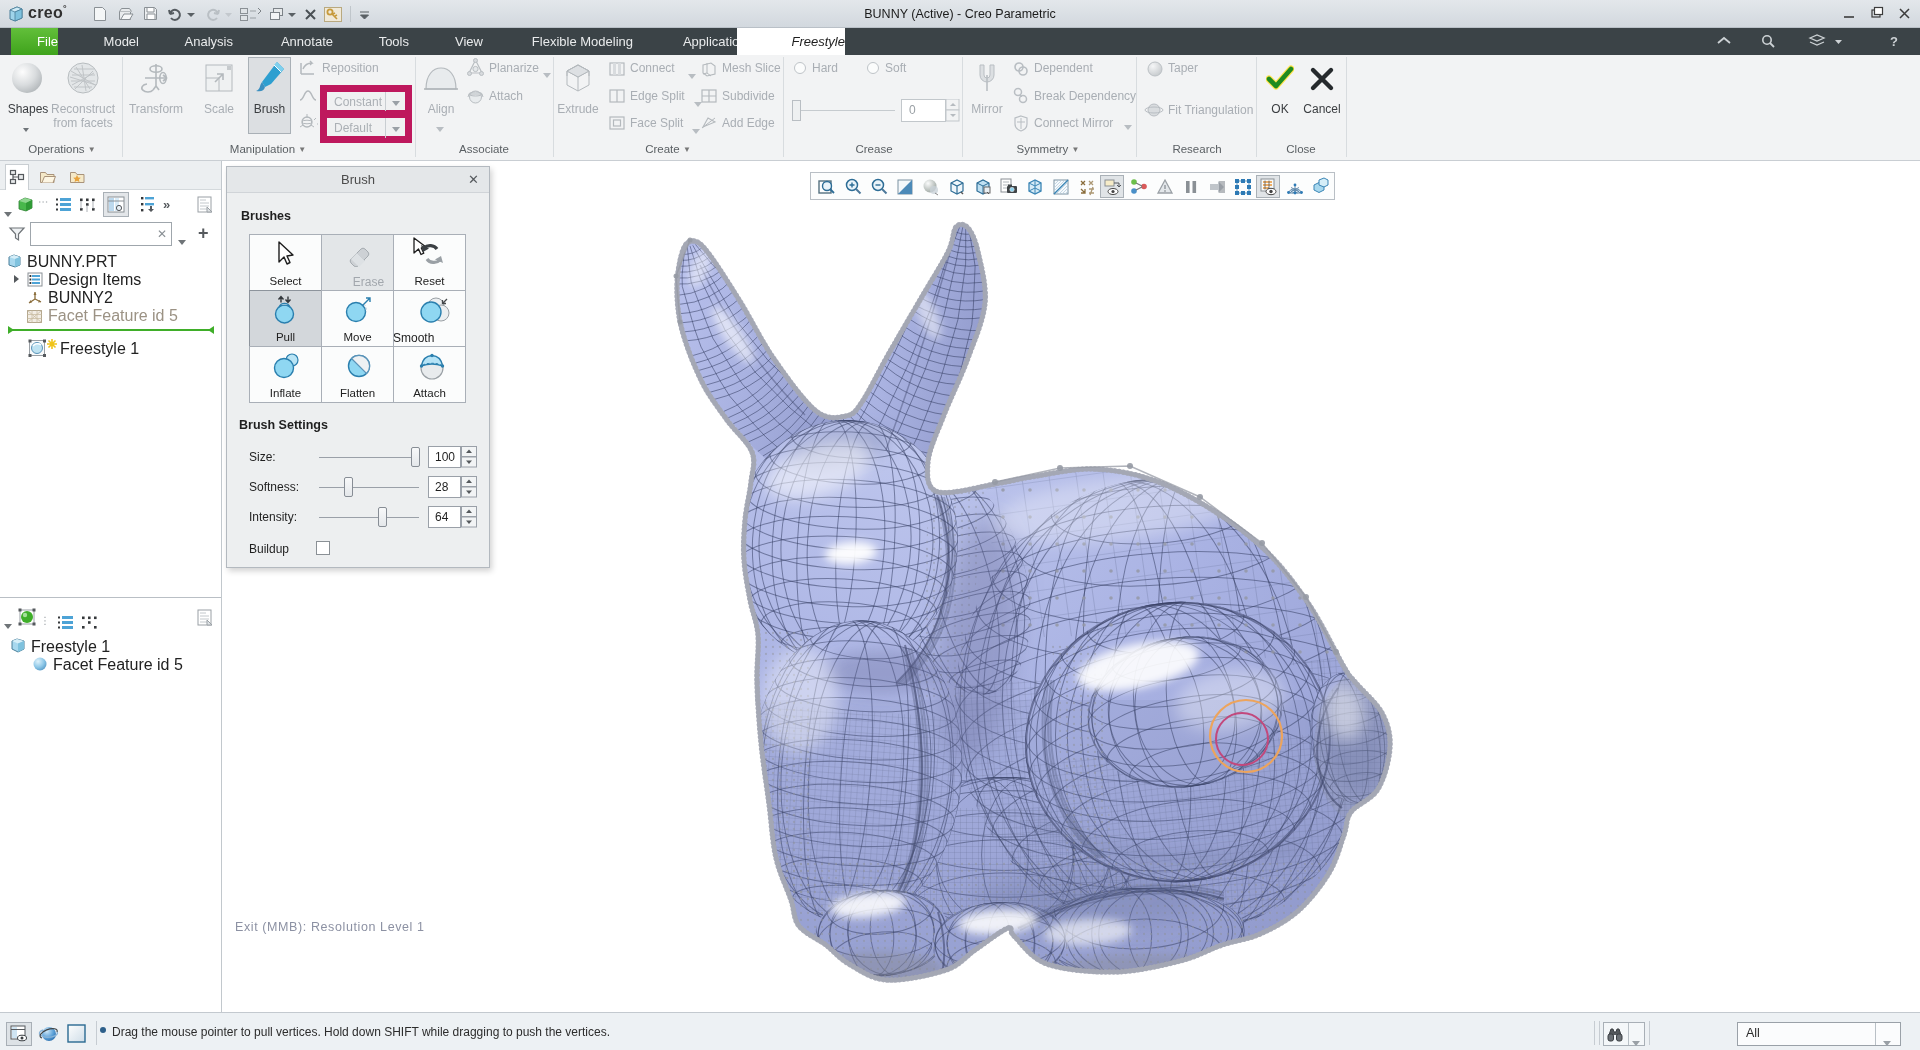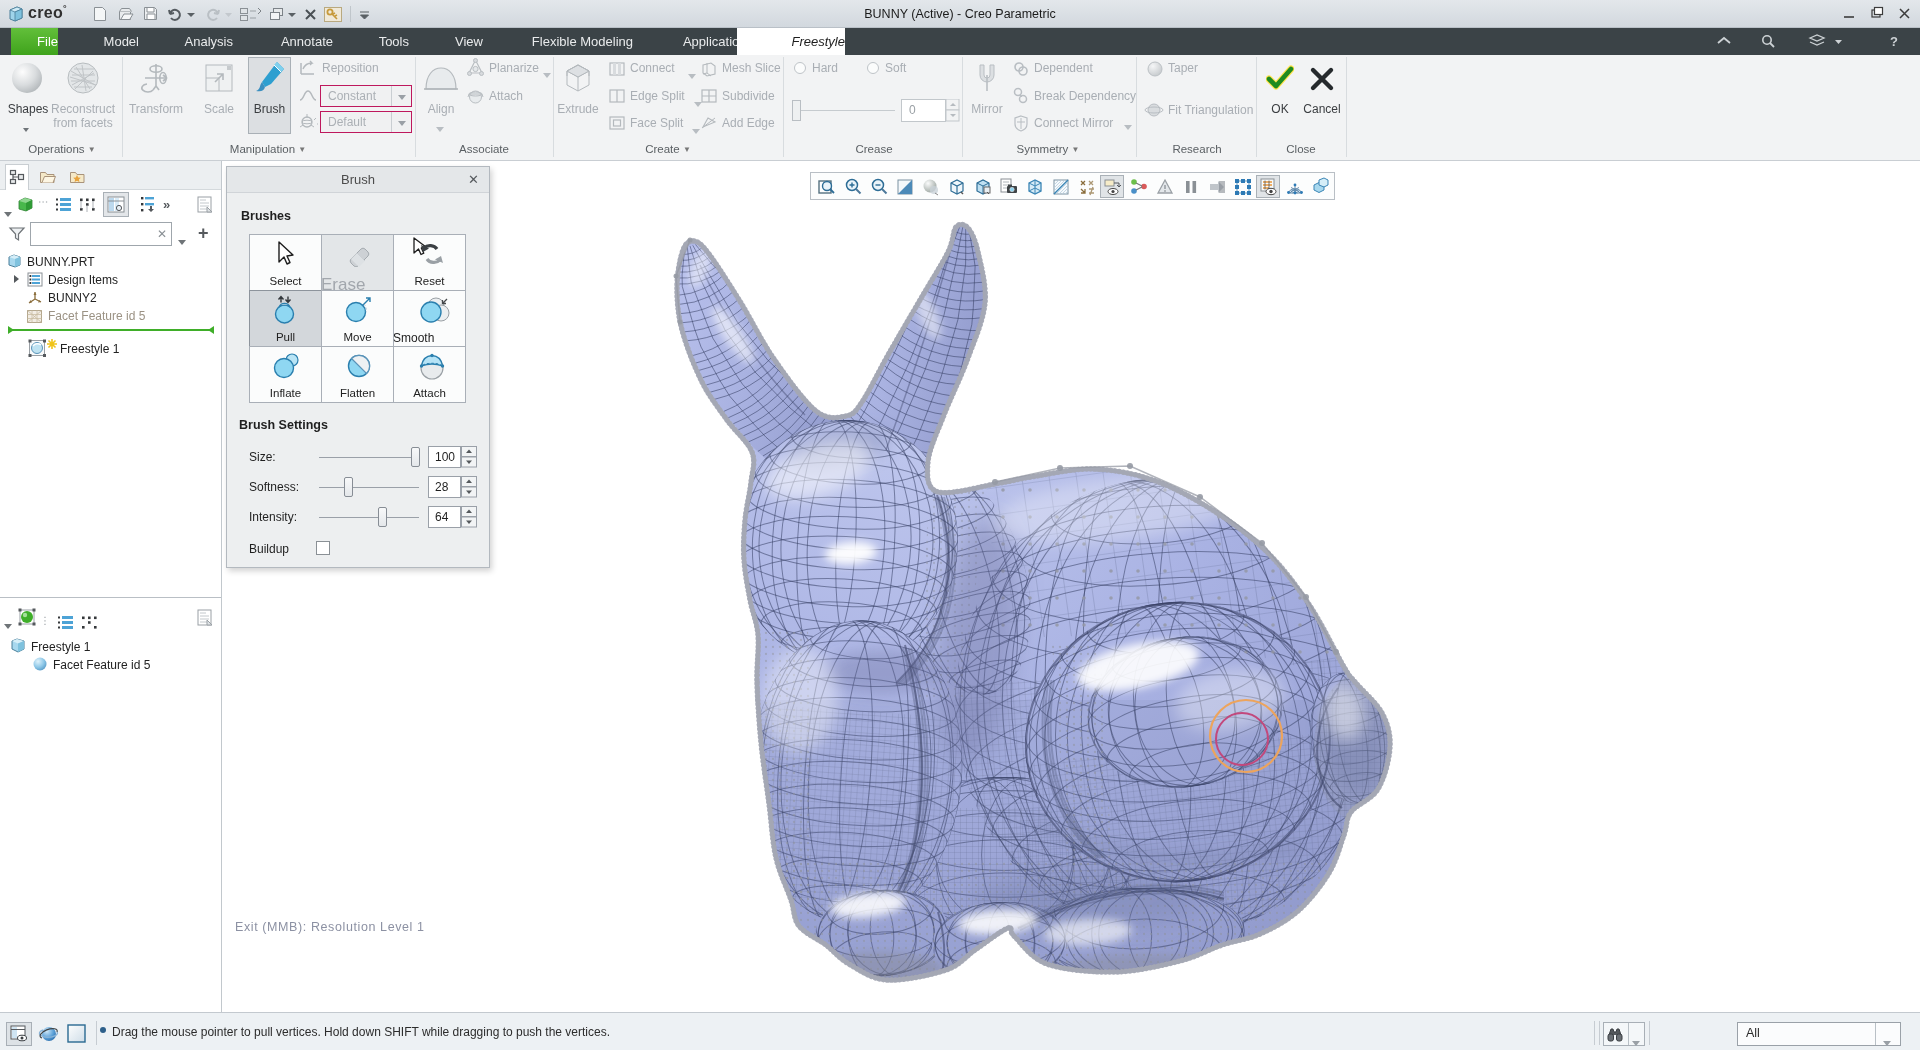--- a/index.html
+++ b/index.html
@@ -9,28 +9,28 @@
 .tab{position:absolute;top:0;height:27px;line-height:27px;font-size:13px;color:#e9ebec;text-align:right}
 #tab-file{left:11px;width:47px;background:linear-gradient(#62bf3a,#3fa31c);color:#fff}
 #tab-freestyle{background:#ffffff;color:#1d1d1d;font-style:italic}
 #ribbon{left:0;top:55px;width:1920px;height:106px;background:#f2f3f4;border-bottom:1px solid #c9ced3}
 .gsep{position:absolute;top:2px;height:100px;width:1px;background:#d8dcdf}
 .glabel{position:absolute;top:88px;height:16px;font-size:11.5px;color:#5a5f63;text-align:center;width:120px}
 .glabel i{font-style:normal;font-size:8px;color:#777;vertical-align:1px}
 .rlabel{position:absolute;font-size:12px;color:#3a3d40;text-align:center}
 .rdis{color:#a9aeb4}
 .rsmall{position:absolute;font-size:12px;color:#a9aeb4;height:16px;line-height:16px}
-.combo{position:absolute;height:22px;background:#f0f1f2;border:1px solid #be185d}
+.combo{position:absolute;height:32px;background:#f0f1f2;border:7px solid #be185d}
 .combo .ct{position:absolute;left:7px;top:0;line-height:20px;font-size:12px;color:#abb0b5}
 .combo .ca{position:absolute;right:0;top:0;width:20px;height:20px;border-left:1px solid #c9ced2}
 .arr-d{display:inline-block;width:0;height:0;border-left:4px solid transparent;border-right:4px solid transparent;border-top:5px solid #9aa0a6}
 .arr-d2{display:inline-block;width:0;height:0;border-left:3.5px solid transparent;border-right:3.5px solid transparent;border-top:4px solid #6f7478}
 #panel{left:0;top:161px;width:222px;height:851px;background:#fff;border-right:1px solid #c2c8cd}
 #ptabs{left:0;top:0;width:221px;height:29px;background:#eceff1;border-bottom:1px solid #d4d9dc}
-.titem{position:absolute;font-size:12px;color:#222;height:18px;line-height:18px;white-space:nowrap}
+.titem{position:absolute;font-size:16px;color:#222;height:18px;line-height:18px;white-space:nowrap}
 .tan{color:#9b9284}
 #graphics{left:222px;top:161px;width:1698px;height:851px;background:#fff}
 #gtoolbar{position:absolute;left:588px;top:11px;width:525px;height:28px;background:#fcfdfd;border:1px solid #b9bfc5}
 .gt{position:absolute;top:2px;width:24px;height:23px}
 .gt.on{background:#e0e4e7;border:1px solid #aab1b7}
 #exitmsg{position:absolute;left:13px;top:759px;font-size:12.5px;color:#8c91a3;letter-spacing:0.6px}
 #brush{left:226px;top:166px;width:264px;height:402px;background:#edeff0;border:1px solid #b3b9bf;box-shadow:2px 3px 6px rgba(0,0,0,0.18)}
 #brush .bt{position:absolute;left:0;top:0;width:262px;height:26px;background:#e4e7e9;border-bottom:1px solid #d0d4d8;text-align:center;line-height:26px;font-size:13px;color:#4c4c4c}
 .bhead{position:absolute;font-size:12.5px;font-weight:bold;color:#1f1f1f}
 .bcell{position:absolute;width:73px;height:57px;background:#fbfcfc;border:1px solid #a9afb7;text-align:center}
@@ -1172,21 +1172,21 @@
 <div class="abs" style="left:22px;top:106px;width:73px;height:1px"></div>
 <svg class="abs" style="left:44px;top:73px" width="26" height="28" viewBox="0 0 26 28">
       <path d="M8 2 L8 22 L13 17 L16 24 L19 22.5 L16 16 L22 15 Z" fill="#fff" stroke="#1d1d1d" stroke-width="1.4" stroke-linejoin="round"></path>
     </svg>
 <div class="abs lbx" style="left:22px;top:108px;width:73px;text-align:center;font-size:11.5px;color:#222">Select</div>
 <svg class="abs" style="left:116px;top:78px" width="30" height="22" viewBox="0 0 30 22">
       <path d="M8 14 L18 4 a3 3 0 0 1 4 0 l3 3 a3 3 0 0 1 0 4 L15 21 a3 3 0 0 1 -4 0 l-3-3 a3 3 0 0 1 0-4 Z" fill="#cdd1d5" stroke="#a5abb0"></path>
       <path d="M14 8 l8 8" stroke="#b9bfc4" fill="none"></path>
       <path d="M8 14 l6-6 8 8 -6 6 Z" fill="#dde1e4"></path>
     </svg>
-<div class="abs" style="left:94px;top:108px;width:95px;text-align:left;font-size:17px;color:#a2a7ad">Erase</div>
+<div class="abs" style="left:94px;top:108px;width:95px;text-align:center;font-size:12px;color:#a2a7ad">Erase</div>
 <svg class="abs" style="left:183px;top:69px" width="40" height="36" viewBox="0 0 40 36">
       <path d="M4 2 L4 17 L8.5 13 L11 18.5 L13.8 17.2 L11.3 12 L16 11 Z" fill="#fff" stroke="#1d1d1d" stroke-width="1.3" stroke-linejoin="round"></path>
       <path d="M27 13 a 8 7 0 0 0 -13 -1" fill="none" stroke="#3a3f43" stroke-width="3.2"></path>
       <path d="M11 9 l2 7 6-3.5 z" fill="#3a3f43"></path>
       <path d="M17 23 a 8 7 0 0 0 13 1" fill="none" stroke="#9aa0a5" stroke-width="3.2"></path>
       <path d="M33 27 l-2-7 -6 3.5 z" fill="#9aa0a5"></path>
     </svg>
 <div class="abs" style="left:166px;top:108px;width:73px;text-align:center;font-size:11.5px;color:#222">Reset</div>
 <svg class="abs" style="left:44px;top:128px" width="28" height="30" viewBox="0 0 28 30">
       <path d="M10 1.5 v6 m-2.5-3 l2.5-3 2.5 3 M17 7.5 v-6 m-2.5 3 l2.5 3 2.5-3" stroke="#33383c" stroke-width="1.4" fill="none"></path>

